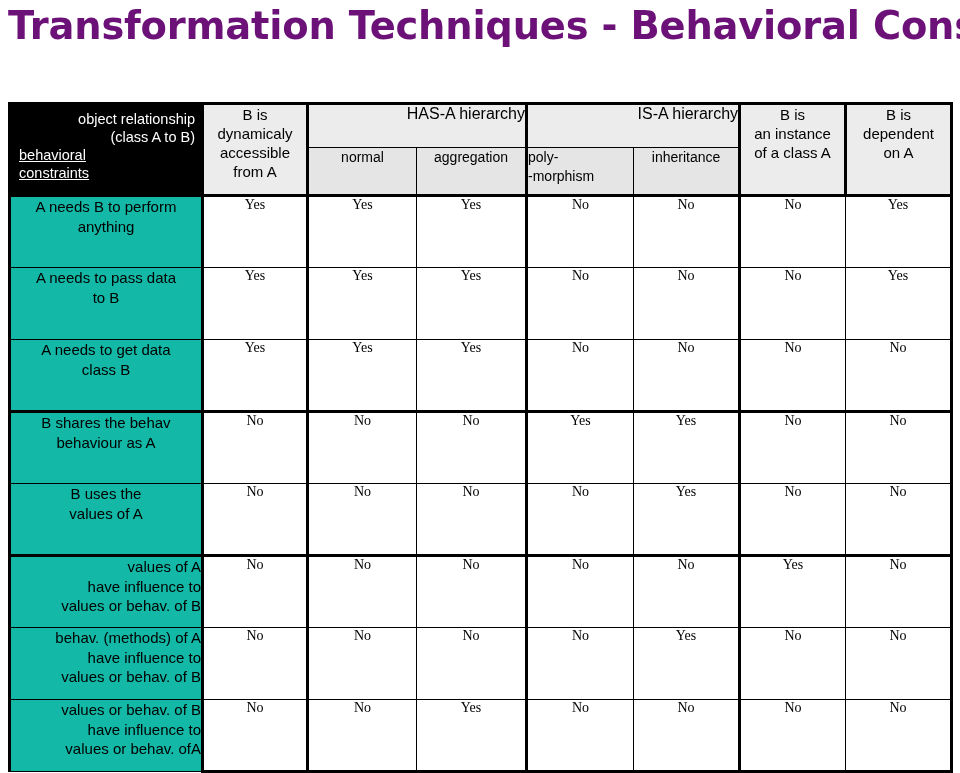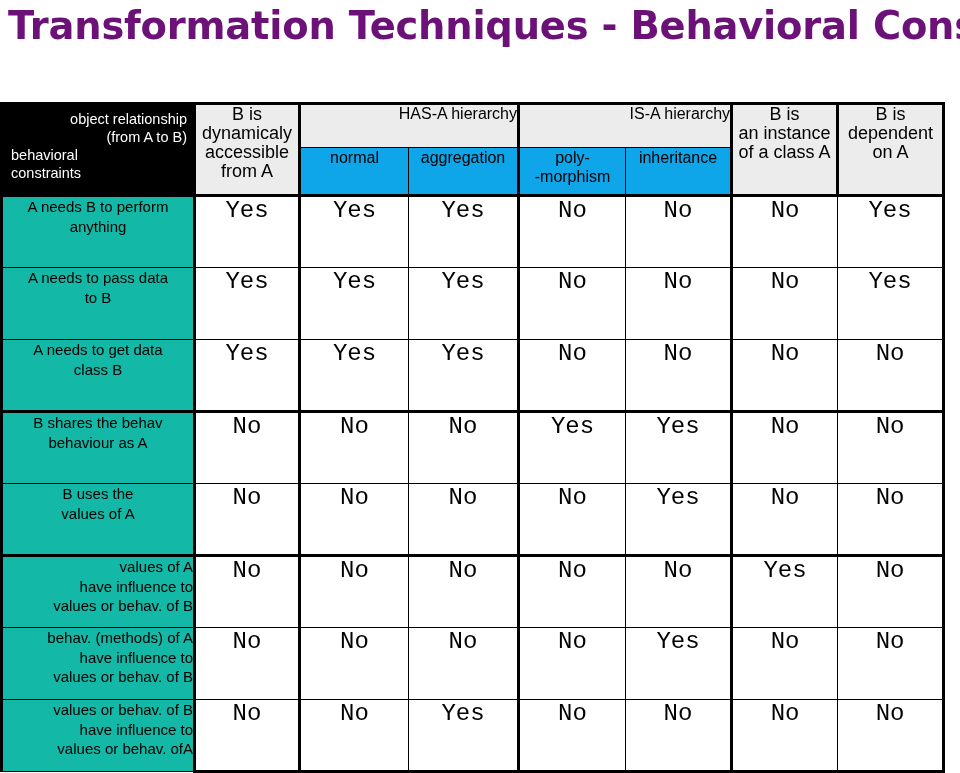--- a/index.html
+++ b/index.html
@@ -32,21 +32,21 @@
     font-weight: bold;
     letter-spacing: -0.2px;
     white-space: nowrap;
     transform: scaleX(0.985);
     transform-origin: left center;
   }
 
   
   #matrix {
     position: absolute;
-    left: 0px;
+    left: 8px;
     top: 102px;
     width: 942px;
     height: 671px;
     border-collapse: collapse;
     table-layout: fixed;
     border-top: 3px solid #000;
     border-left: 3px solid #000;
     border-right: 3px solid #000;
   }
   #matrix td, #matrix th {
@@ -61,50 +61,50 @@
   .corner {
     background: #000000;
     color: #ffffff;
     font-size: 14.5px;
     font-weight: bold;
     line-height: 18px;
     padding: 5px 6px 4px 8px !important;
     border-color: #000 !important;
   }
   .corner .l1, .corner .l2 { text-align: right; }
-  .corner .l3, .corner .l4 { text-align: left; }
+  .corner .l3, .corner .l4 { text-align: left; text-decoration: underline; }
 
   
   .hcell {
     background: #ECECEC;
     color: #000000;
-    font-size: 18px;
+    font-size: 15px;
     line-height: 19px;
     padding: 5px 7px 4px 7px;
     vertical-align: top;
   }
   .hcell.tall { vertical-align: top; }
   .hgroup {
     background: #ECECEC;
     color: #000000;
     font-size: 16px;
     text-align: right;
     vertical-align: middle;
     padding: 2px 4px;
   }
   .hsub {
-    background: #0ea5e9;
-    color: #000000;
-    font-size: 16px;
+    background: #e5e5e5;
+    color: #000000;
+    font-size: 14px;
     text-align: center;
     vertical-align: middle;
     padding: 2px 4px;
     line-height: 19px;
   }
-  .hsub .poly { display: block; text-align: center; }
+  .hsub .poly { display: block; text-align: left; }
 
   
   .thickright { border-right: 3px solid #000 !important; }
   .thickbottom{ border-bottom: 3px solid #000 !important; }
 
   
   .rowlabel {
     background: #14b8a6;
     color: #000000;
     font-size: 15px;
@@ -112,25 +112,25 @@
     padding: 8px 6px 4px 8px;
     vertical-align: top;
     border-right: 3px solid #000 !important;
   }
   .rowlabel.tight { padding-top: 5px; line-height: 19.5px; text-align: right; }
 
   
   .val {
     background: #ffffff;
     color: #000000;
-    font-size: 24px;
+    font-size: 14px;
     font-weight: bold;
     text-align: center;
     vertical-align: middle;
-    font-family: Liberation Mono, monospace;
+    font-family: Liberation Serif, serif;
   }
 
   .lastrow td { border-bottom: 3px solid #000 !important; }
 </style>
 </head>
 <body>
 
 <div id="slide">
 
   <div id="title">Transformation Techniques - Behavioral Constraints</div>
@@ -143,21 +143,21 @@
       <col style="width:110px">
       <col style="width:107px">
       <col style="width:106px">
       <col style="width:106px">
       <col style="width:106px">
     </colgroup>
     <thead>
       <tr>
         <th class="corner thickright thickbottom" rowspan="2">
           <div class="l1">object relationship</div>
-          <div class="l2">(from  A to B)</div>
+          <div class="l2">(class  A to B)</div>
           <div class="l3">behavioral</div>
           <div class="l4">constraints</div>
         </th>
         <th class="hcell tall thickright thickbottom" rowspan="2">
           <div>B is</div>
           <div>dynamicaly</div>
           <div>accessible</div>
           <div>from A</div>
         </th>
         <th class="hgroup thickright" colspan="2" style="height:44px">HAS-A hierarchy</th>

